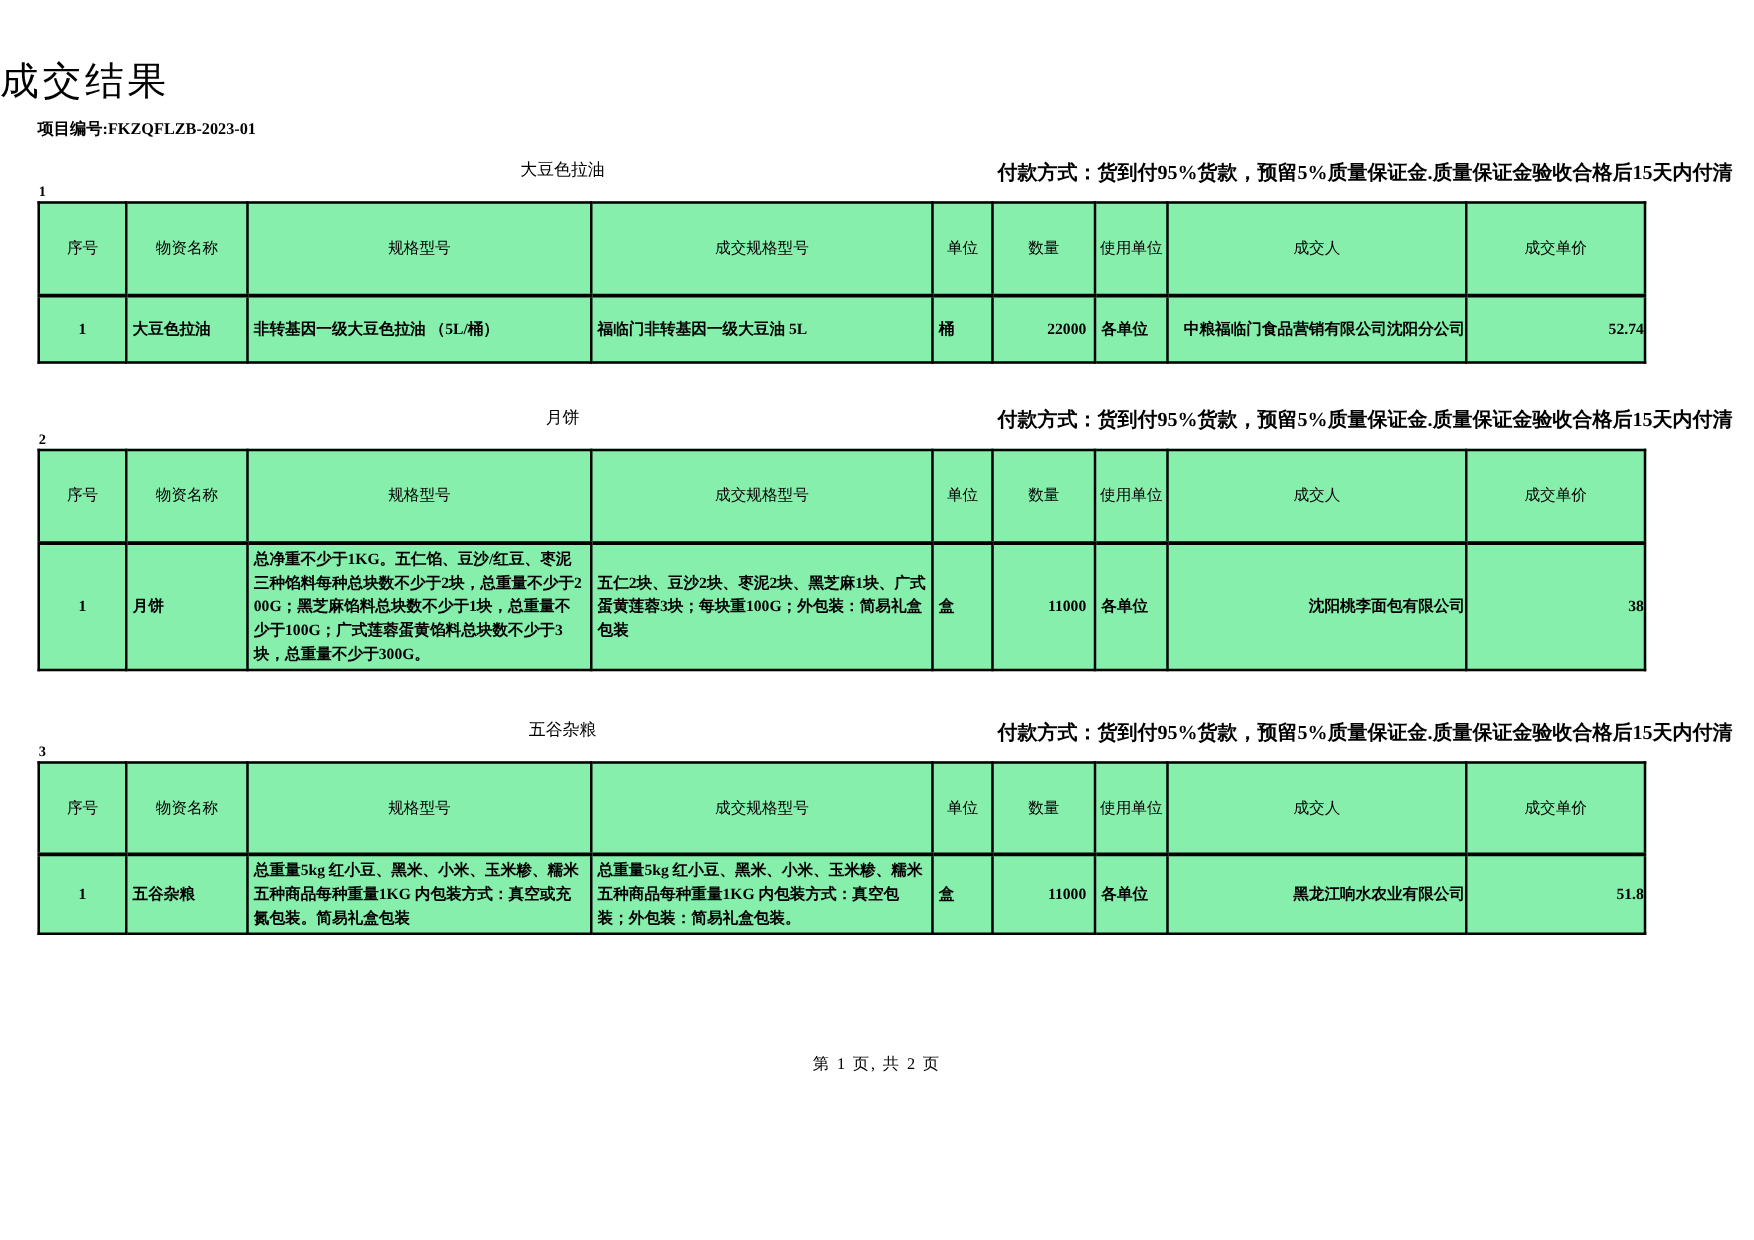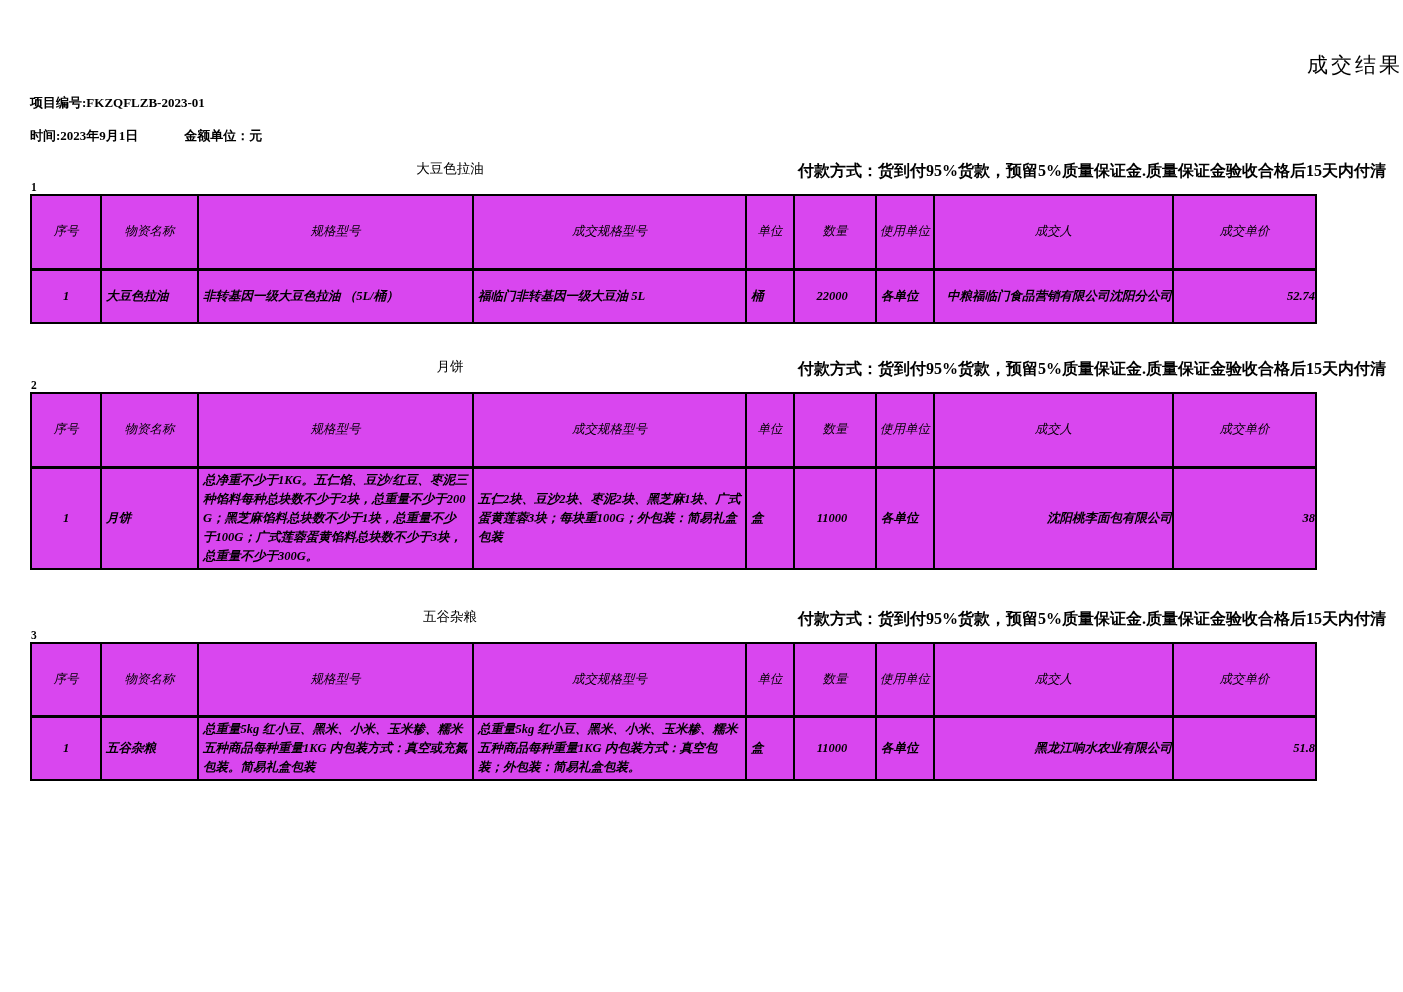--- a/index.html
+++ b/index.html
@@ -5,21 +5,21 @@
   * { margin:0; padding:0; box-sizing:border-box; }
   html, body { background:#ffffff; }
   body {
     width:1403px; height:992px; position:relative;
     font-family:"Liberation Serif","DejaVu Serif",serif;
     color:#000;
   }
   .page { width:1403px; height:992px; padding-top:48px; overflow:hidden; }
 
   .doc-title {
-    text-align:right; font-size:21px; line-height:34px;
+    text-align:left; font-size:31px; line-height:34px;
     font-weight:400; letter-spacing:3px;
   }
 
   .meta { margin:12px 0 0 30px; }
   .meta-line {
     font-size:13px; font-weight:bold; line-height:17px;
     margin-bottom:16px; white-space:pre;
   }
   .currency { margin-left:46px; }
 
@@ -35,51 +35,50 @@
     position:absolute; left:798px; top:1px;
     font-size:16px; font-weight:bold; white-space:nowrap;
   }
 
   .table-label {
     margin:3px 0 1px 31px; font-size:11.5px; font-weight:bold; line-height:12px;
   }
 
   table {
     border-collapse:collapse; margin-left:30px; width:1285px;
-    table-layout:fixed; background:#d946ef;font-style:italic;
+    table-layout:fixed; background:#86efac;
   }
   td {
     border:2px solid #000; font-size:12.5px; vertical-align:middle;
     overflow:hidden; word-break:break-all;
   }
   tr.hdr { height:74px; }
   tr.hdr td { border-bottom:3px solid #000; text-align:center; font-weight:400; }
   .t1 tr.data { height:54px; }
   .t2 tr.data { height:94px; }
   .t3 tr.data { height:56px; }
   tr.data td { font-weight:bold; line-height:19px; }
   td.c0 { text-align:center; }
   td.c1, td.c2, td.c3, td.c4, td.c6 { text-align:left; padding:2px 4px; }
-  td.c5 { text-align:center; padding-right:6px; }
+  td.c5 { text-align:right; padding-right:6px; }
   td.c7, td.c8 { text-align:right; }
 
   .footer {
     margin-top:94px; text-align:center; font-size:13px; letter-spacing:1.5px;
   }
 </style>
 </head>
 <body>
 
 <div class="page">
 
   <div class="doc-title">成交结果</div>
 
   <div class="meta">
     <div class="meta-line">项目编号:FKZQFLZB-2023-01</div>
-    <div class="meta-line"><span>时间:2023年9月1日</span><span class="currency">金额单位：元</span></div>
   </div>
 
   <div class="section-header s1">
     <span class="section-title">大豆色拉油</span>
     <span class="payment-note">付款方式：货到付95%货款，预留5%质量保证金.质量保证金验收合格后15天内付清</span>
   </div>
   <div class="table-label">1</div>
   <table class="t1">
     <colgroup>
       <col style="width:70px">
@@ -197,14 +196,15 @@
         <td class="c3">总重量5kg 红小豆、黑米、小米、玉米糁、糯米五种商品每种重量1KG 内包装方式：真空包装；外包装：简易礼盒包装。</td>
         <td class="c4">盒</td>
         <td class="c5">11000</td>
         <td class="c6">各单位</td>
         <td class="c7">黑龙江响水农业有限公司</td>
         <td class="c8">51.8</td>
       </tr>
     </tbody>
   </table>
 
+  <div class="footer">第 1 页, 共 2 页</div>
 
 </div>
 
 </body></html>

